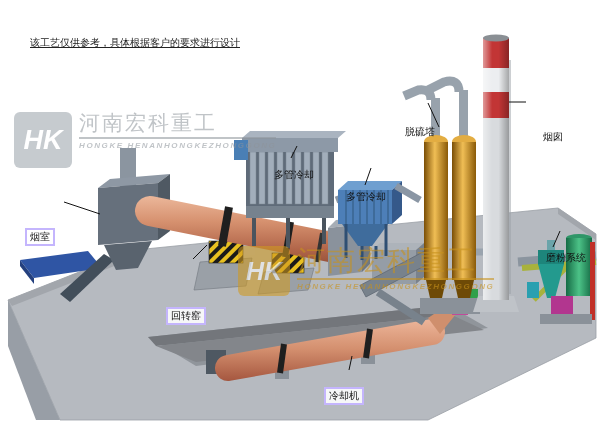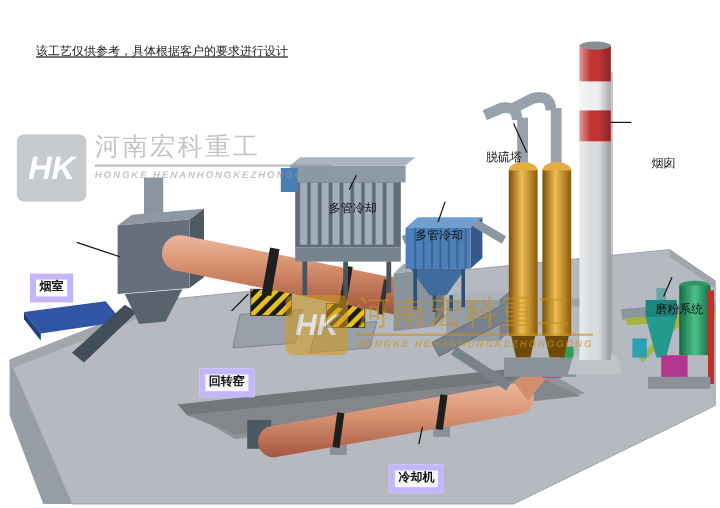--- a/index.html
+++ b/index.html
@@ -20,21 +20,21 @@
   .wm-center .wm-emblem{width:52px;height:50px;background:#d09a20;font-size:25px;}
   .wm-cn{font-weight:normal;line-height:1.05;white-space:nowrap;letter-spacing:2px;}
   .wm-top .wm-cn{font-size:21px;color:#8d949b;}
   .wm-center .wm-cn{font-size:28px;color:#c8921b;}
   .wm-rule{height:0;border-top:2px solid currentColor;margin:3px 0 2px 0;}
   .wm-top .wm-col{color:#8d949b;}
   .wm-center .wm-col{color:#c8921b;}
   .wm-en{font-size:8px;letter-spacing:1.6px;white-space:nowrap;font-weight:bold;font-style:italic;}
   
   .lbl{position:absolute;z-index:3;font-size:10px;color:#111;white-space:nowrap;line-height:14px;margin-top:35px;}
-  .lbl-green{border:5px solid #c4b5fd;background:rgba(255,255,255,.88);padding:0 3px;font-weight:bold;}
+  .lbl-green{border:2px solid #c4b5fd;background:rgba(255,255,255,.88);padding:0 3px;}
   .disclaimer{position:absolute;left:30px;top:36px;z-index:3;font-size:10px;color:#222;white-space:nowrap;text-decoration:underline;}
 </style>
 </head>
 <body>
 
 <div class="stage">
 
   <svg class="scene" width="600" height="423" viewBox="0 0 600 423">
     <defs>
       <linearGradient id="gKiln" gradientUnits="userSpaceOnUse" x1="0" y1="188" x2="0" y2="268">
@@ -248,17 +248,17 @@
   <div class="lbl lbl-green" style="left:166px;top:272px;">回转窑</div>
 
   <div class="lbl" style="left:274px;top:133px;">多管冷却</div>
 
   <div class="lbl" style="left:346px;top:155px;">多管冷却</div>
 
   <div class="lbl" style="left:405px;top:90px;">脱硫塔</div>
 
   <div class="lbl" style="left:543px;top:95px;">烟囱</div>
 
-  <div class="lbl" style="left:546px;top:217px;">磨粉系统</div>
+  <div class="lbl" style="left:546px;top:217px;font-family:Liberation Mono, monospace;">磨粉系统</div>
 
   <div class="lbl lbl-green" style="left:324px;top:352px;">冷却机</div>
 
 </div>
 
 </body></html>

